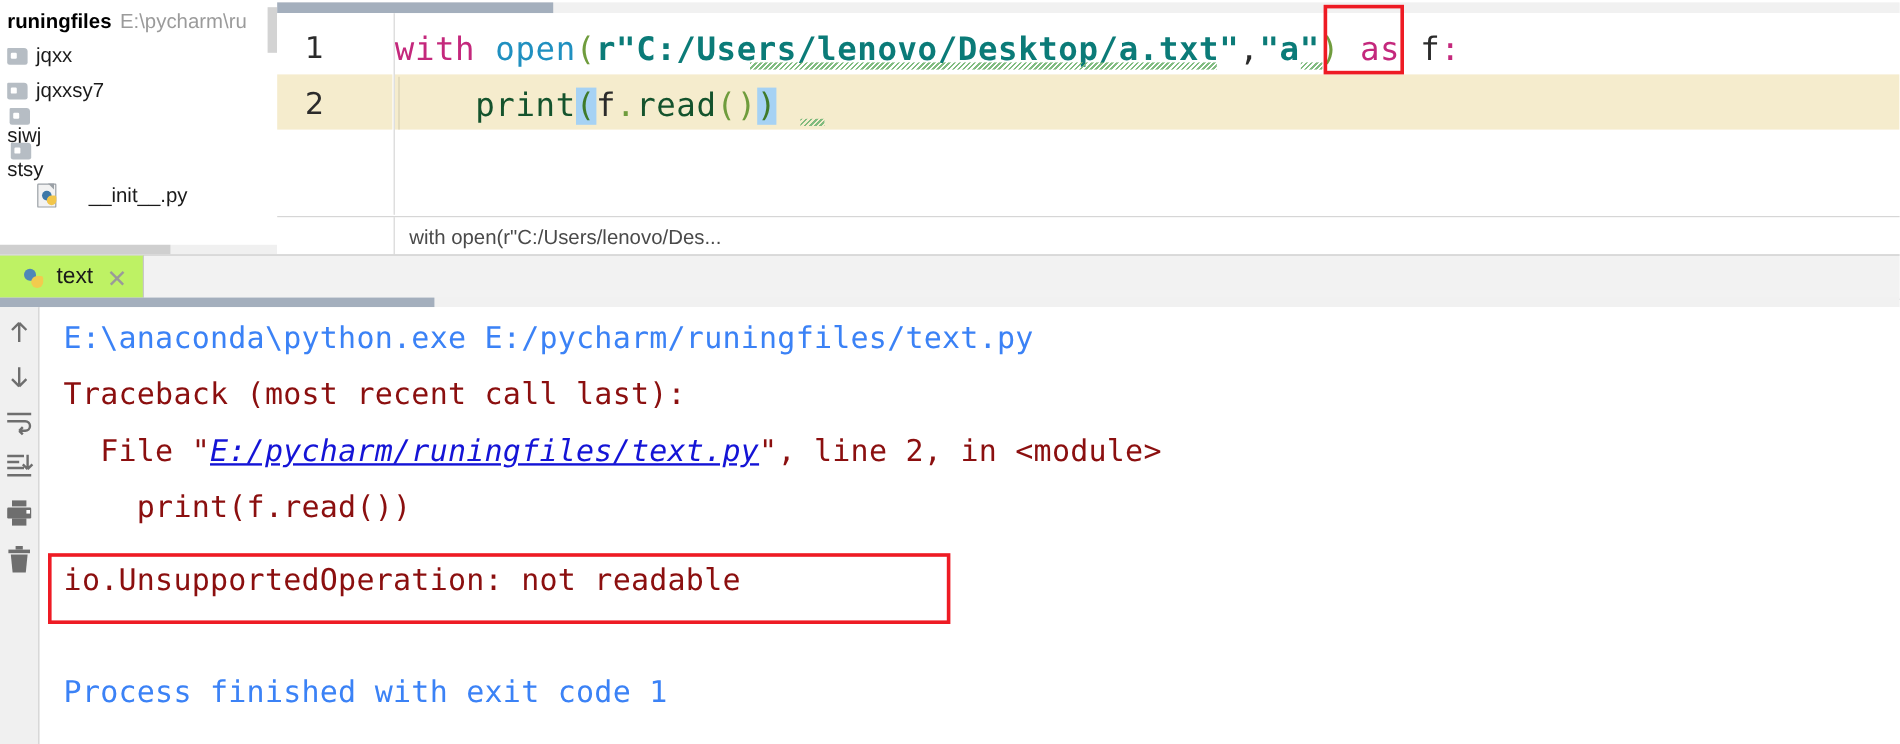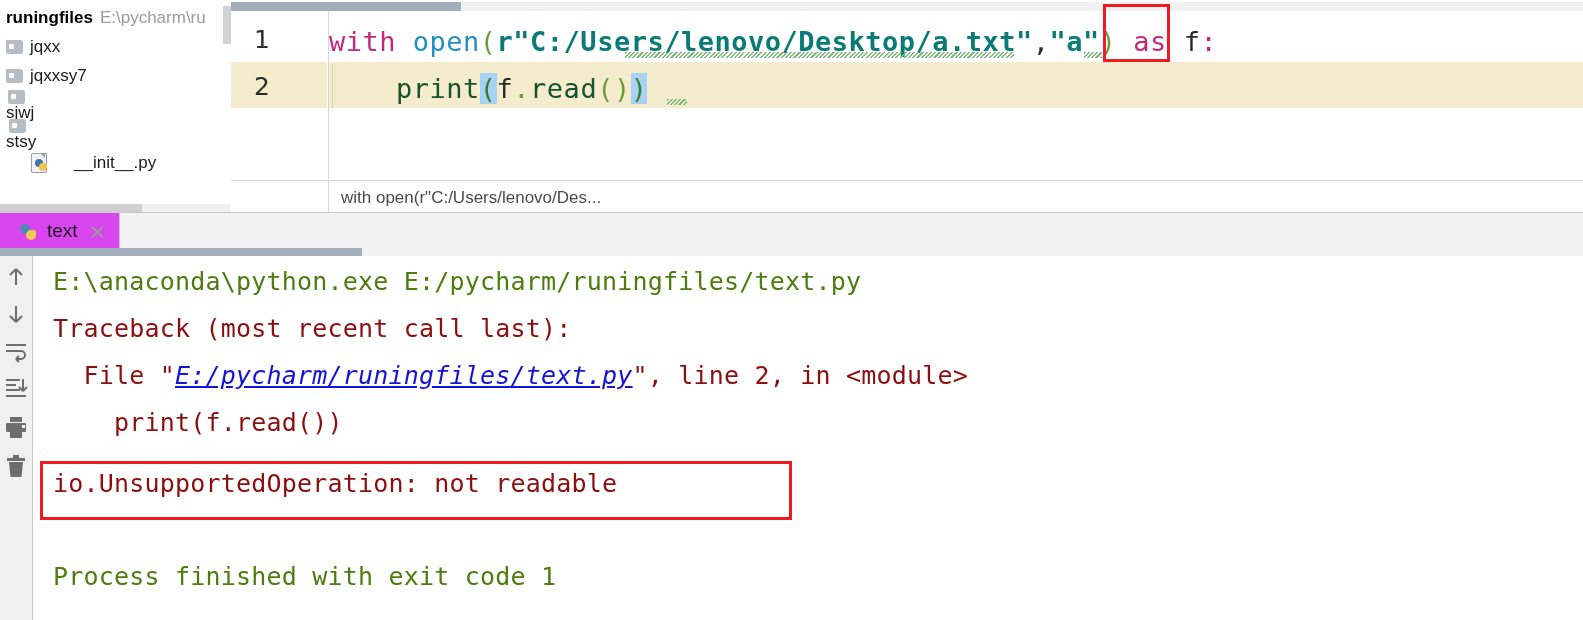--- a/index.html
+++ b/index.html
@@ -289,21 +289,21 @@
     border-top: 1px solid #c8c8c8;
     border-bottom: 1px solid #c8c8c8;
   }
   .console-tab {
     position: absolute;
     left: 0; top: 0;
     height: 36px;
     display: flex;
     align-items: center;
     padding: 0 14px 0 18px;
-    background: #d946ef;
+    background: #bef264;
     border-right: 1px solid #c8c8c8;
     box-sizing: border-box;
   }
   .console-tab .tname {
     font-size: 19px;
     color: #1a1a1a;
     margin-left: 9px;
     margin-right: 12px;
   }
   .tab-close {
@@ -358,21 +358,21 @@
     overflow: hidden;
   }
   .out-line {
     position: absolute;
     left: 20px;
     white-space: pre;
     font-family: "DejaVu Sans Mono", monospace;
     font-size: 25px;
     letter-spacing: 0.2px;
   }
-  .c-blue  { color: #4d7c0f; }
+  .c-blue  { color: #3b82f6; }
   .c-red   { color: #8b0f0f; }
   .c-link  {
     color: #1414d6;
     font-style: italic;
     text-decoration: underline;
   }
   .annot-box-console {
     position: absolute;
     left: 7px; top: 205px;
     width: 752px; height: 59px;

